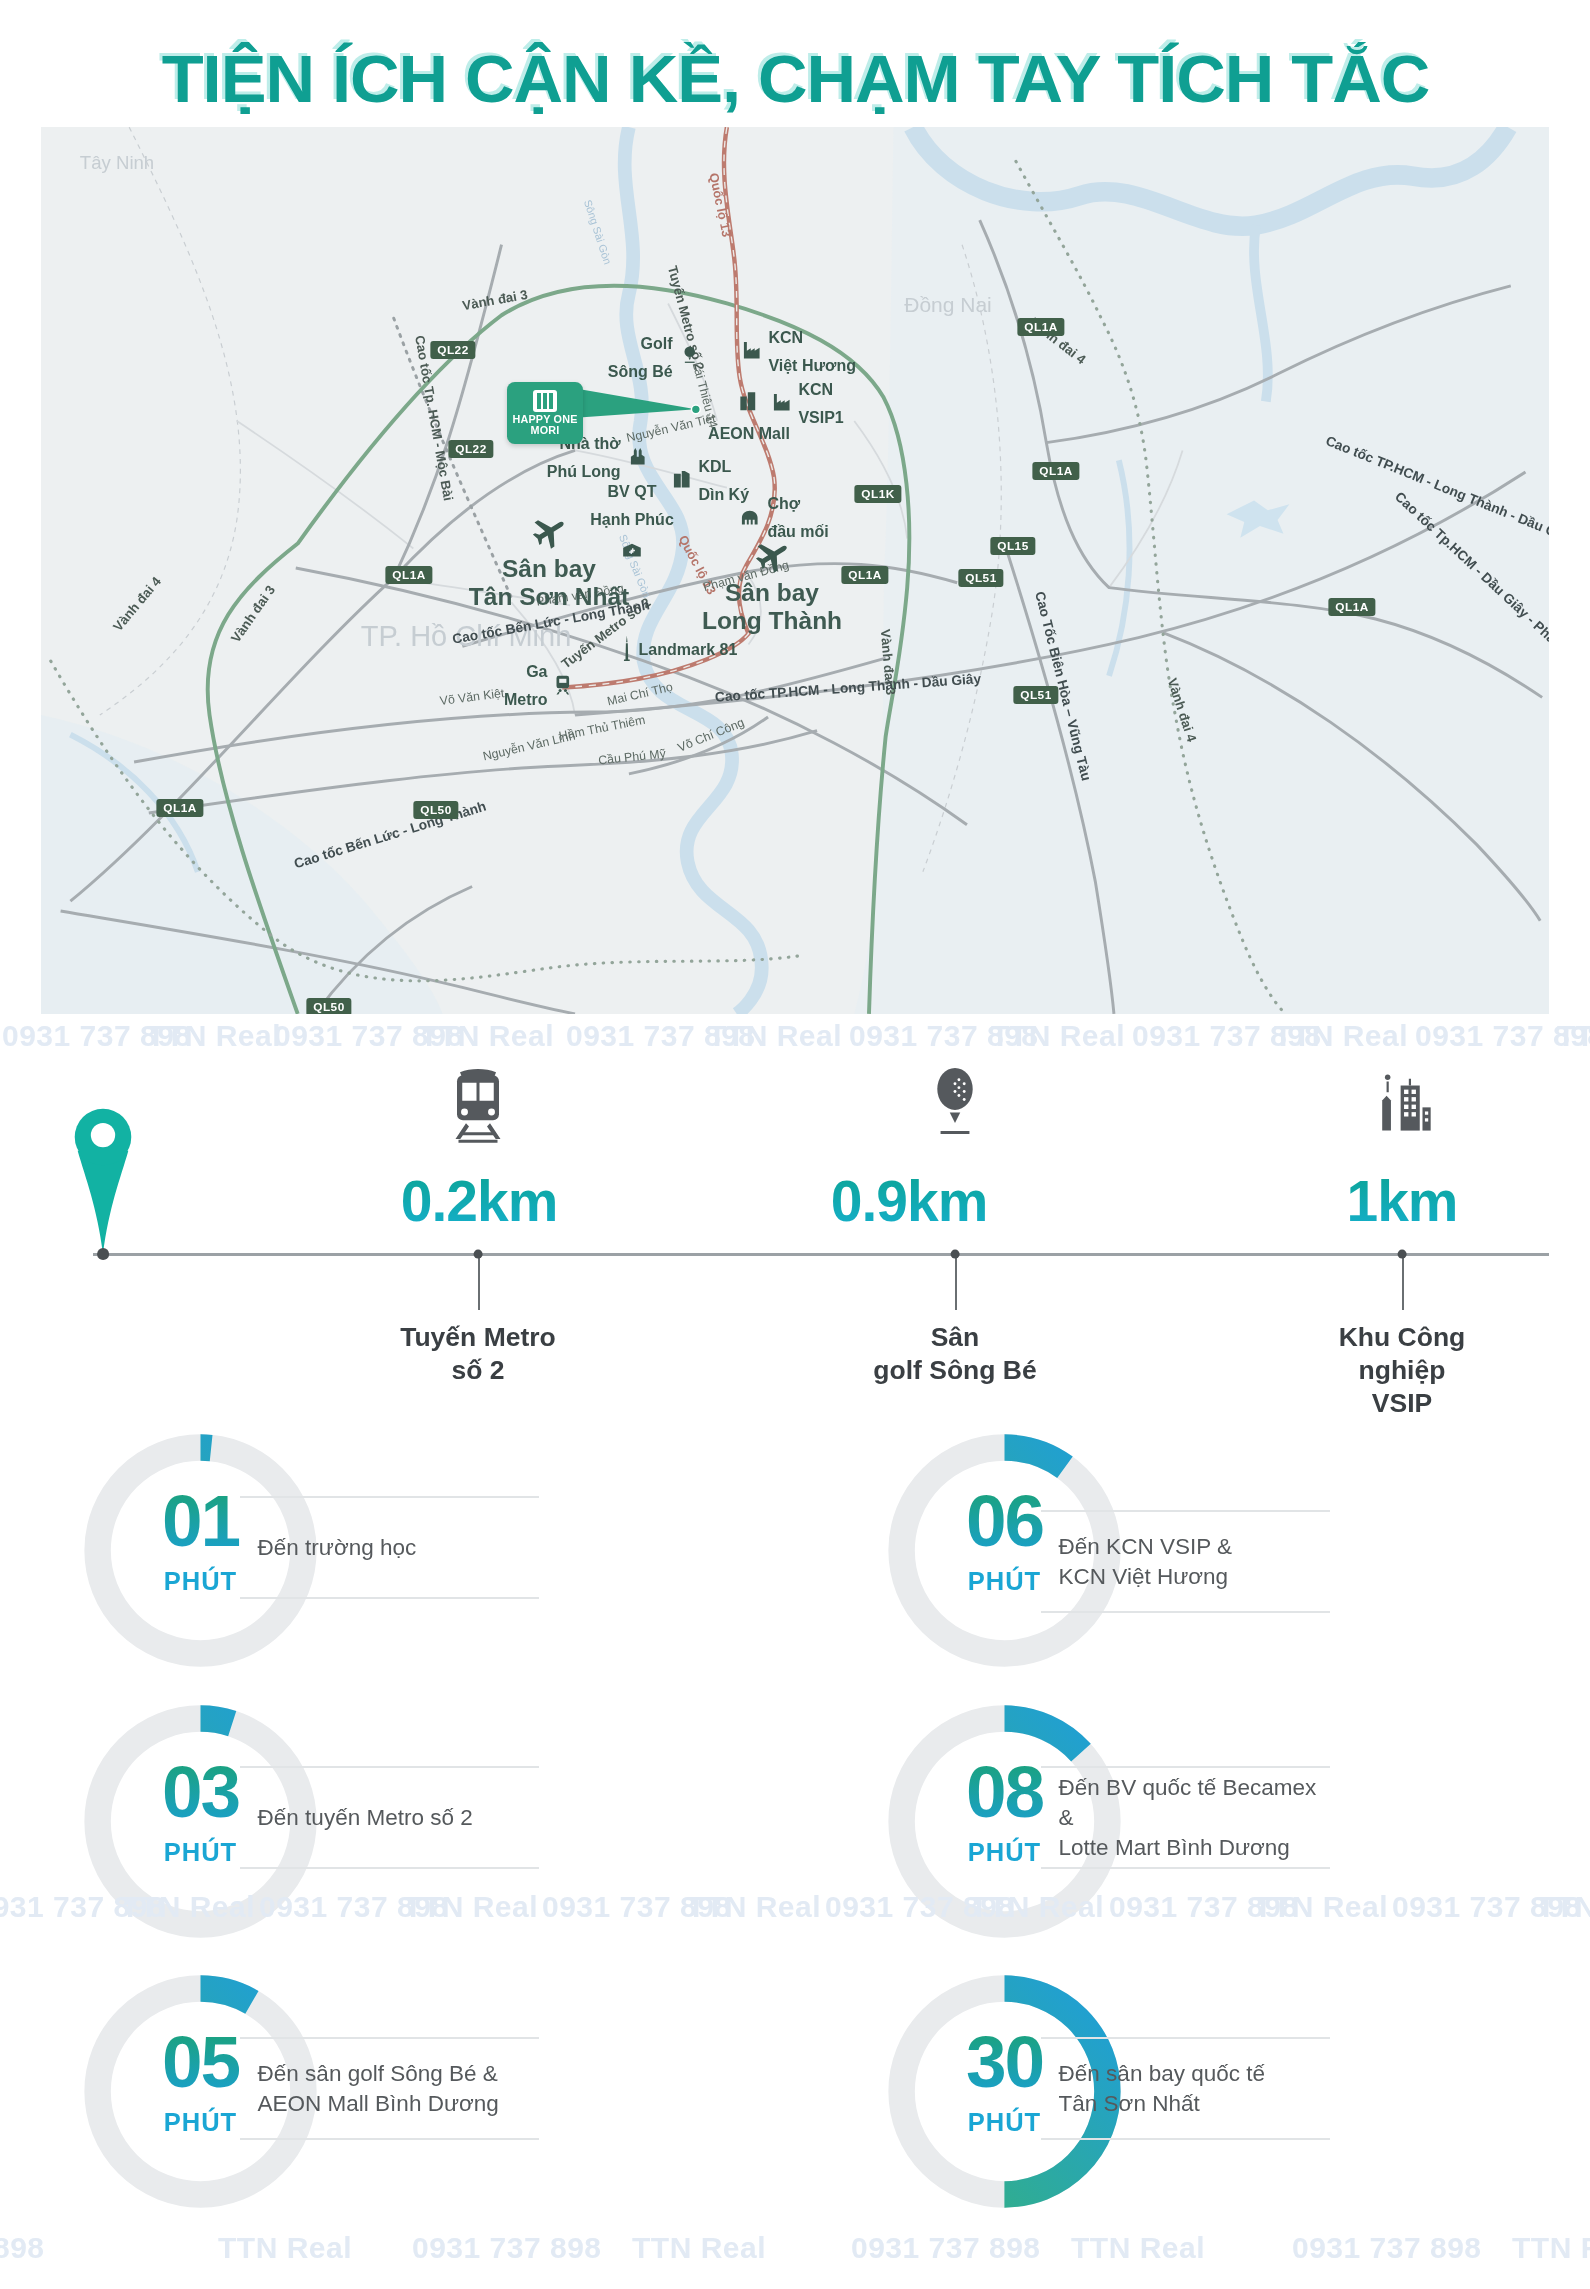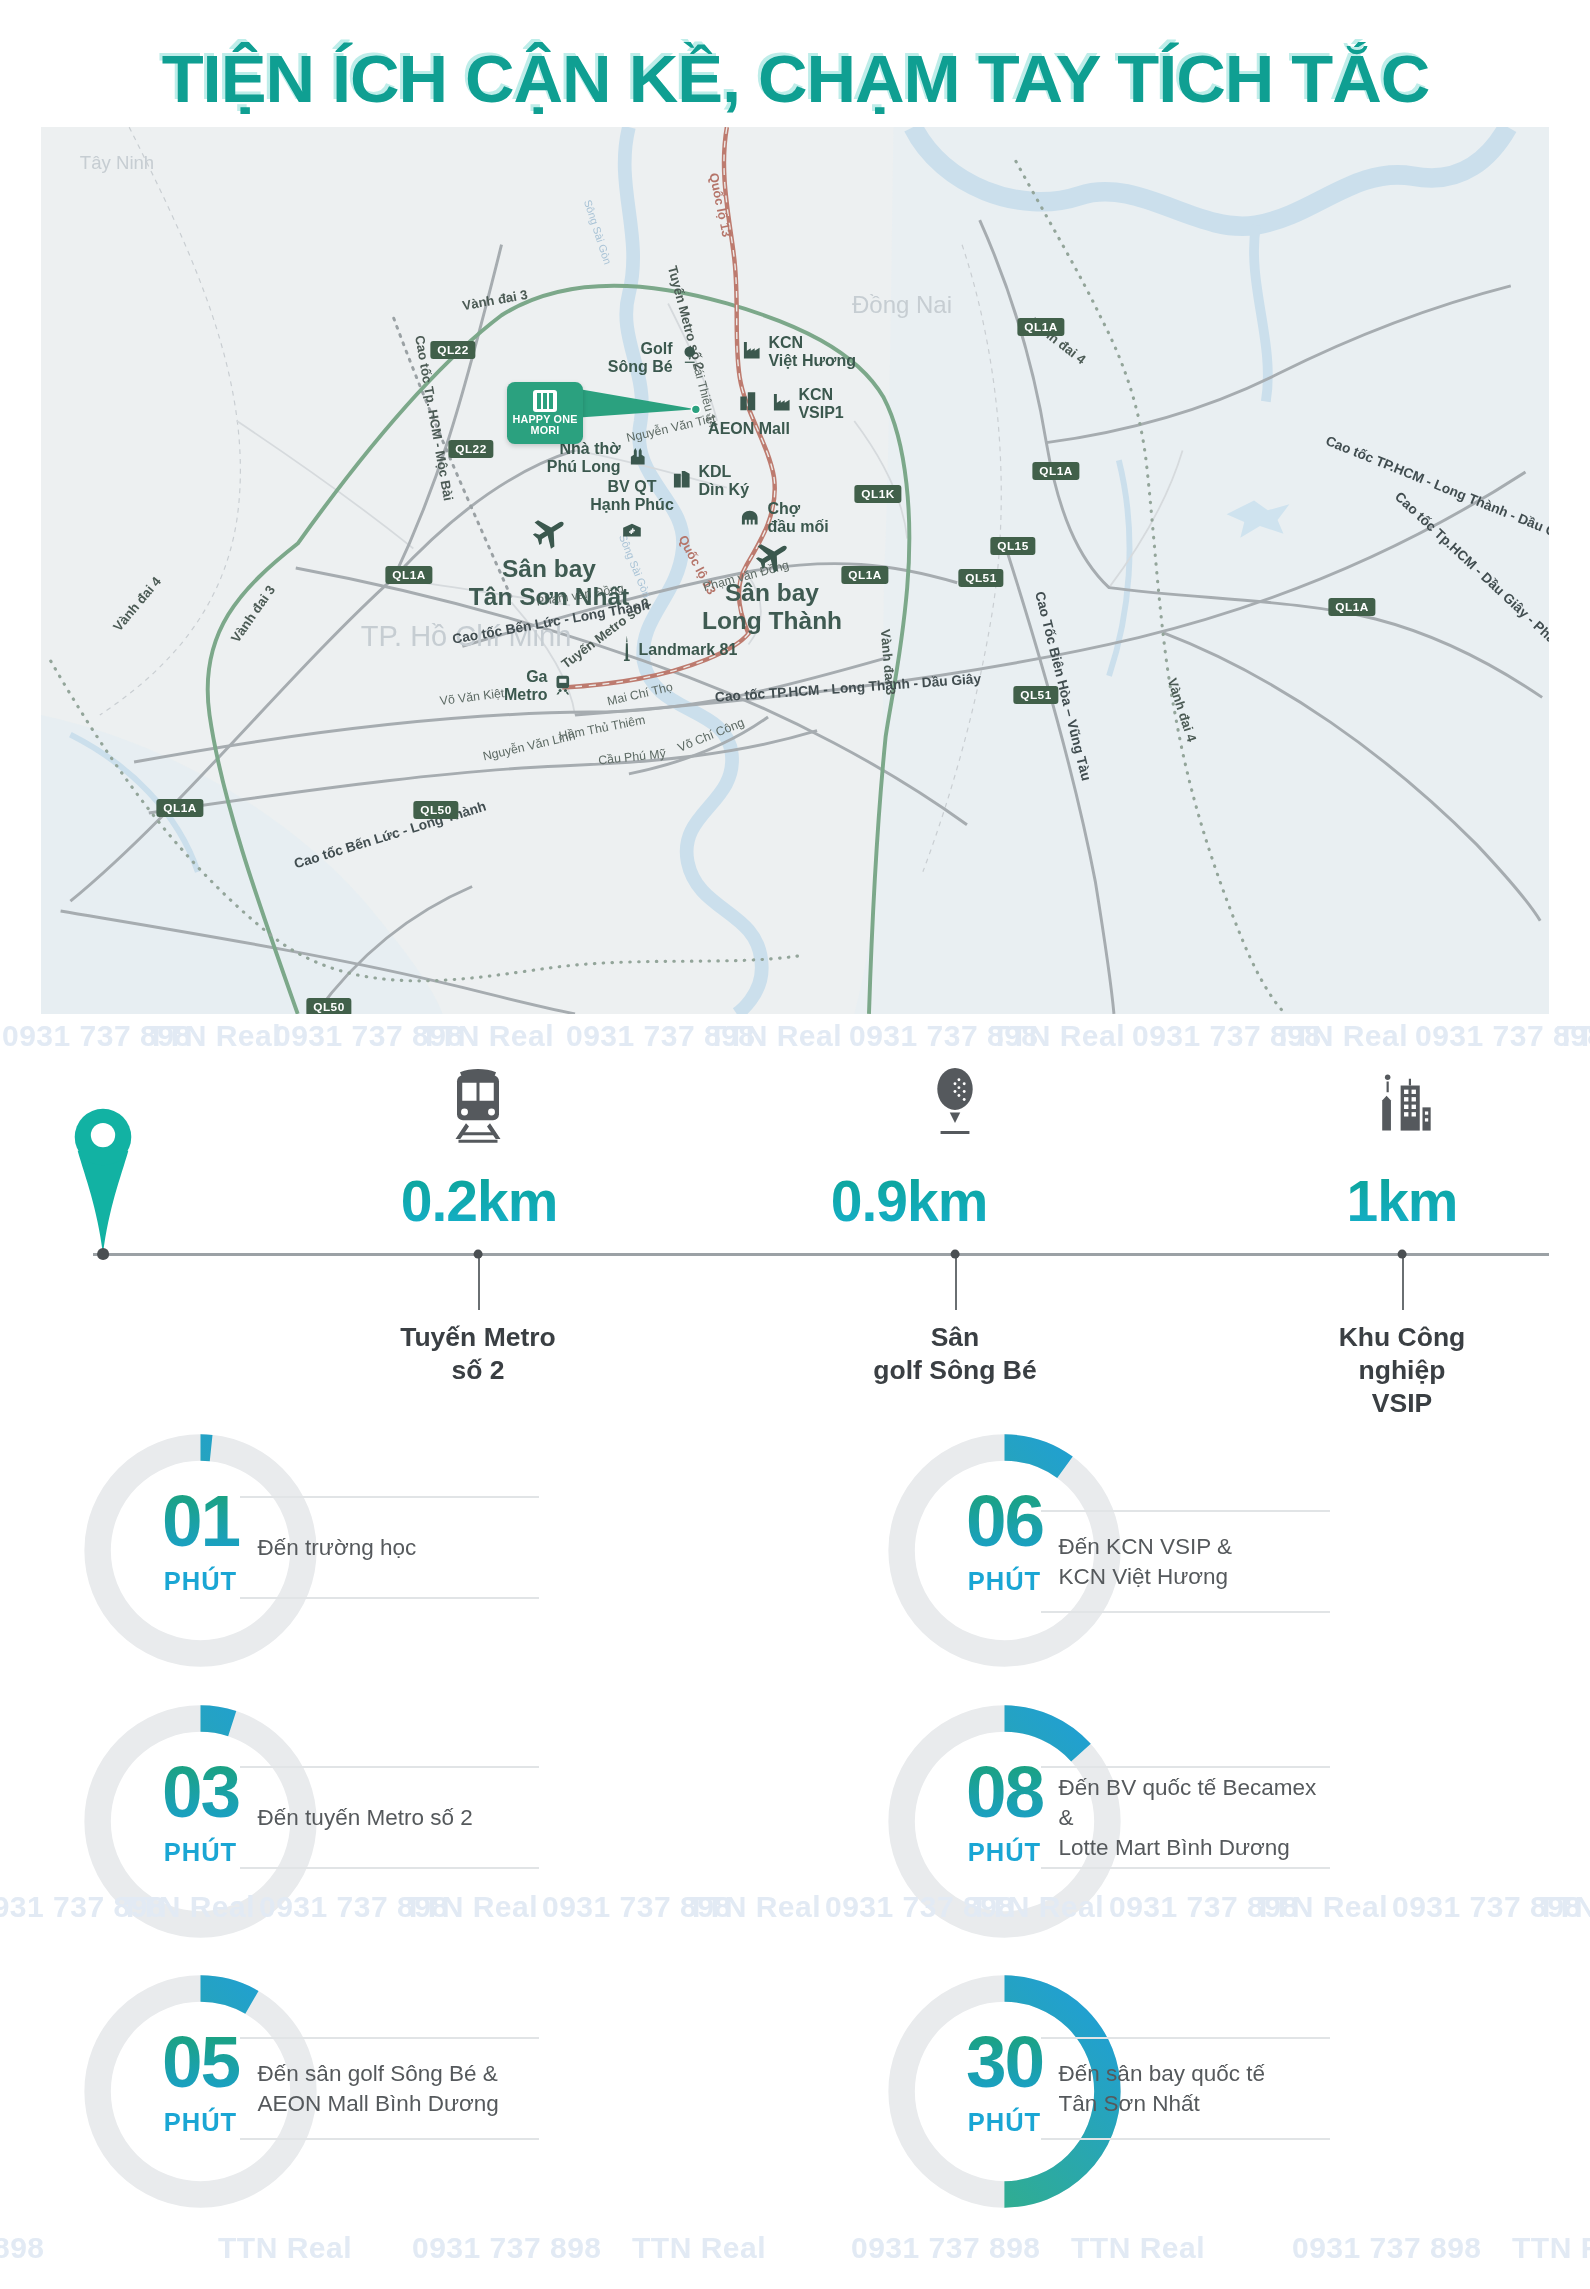--- a/index.html
+++ b/index.html
@@ -16,21 +16,21 @@
   .mlabel{position:absolute;white-space:pre;transform:translate(-50%,-50%);}
   .prov{color:#c6cdd2;font-weight:500;}
   .riv{color:#a9c3d6;font-size:10.8px;font-weight:500;}
   .rl-hw{color:#4b5a54;font-size:13.2px;font-weight:700;}
   .rl-street{color:#5d6a64;font-size:12.3px;font-weight:500;}
   .rl-exp{color:#414d50;font-size:13.7px;font-weight:700;}
   .rl-red{color:#b5756a;font-size:12.7px;font-weight:700;}
   .badge{position:absolute;transform:translate(-50%,-50%);background:#41604a;color:#fff;
          font-size:11.8px;font-weight:700;padding:2px 6.9px;border-radius:2.9px;letter-spacing:0.5px;white-space:nowrap;}
   .poi{position:absolute;display:flex;align-items:center;gap:4.9px;color:#3b584e;}
-  .poi .txt{font-size:16px;font-weight:600;line-height:18px;white-space:pre;}
+  .poi .txt{font-size:16px;font-weight:600;line-height:28px;white-space:pre;}
   .poi svg{fill:#3b584e;flex:0 0 auto;}
   .poi.col{flex-direction:column;gap:2px;text-align:center;}
   .poi.big .txt{font-size:24.5px;line-height:28px;font-weight:600;color:#3f5b52;}
   .t-right .txt{text-align:right;}
   
   .marker{position:absolute;left:466px;top:255px;width:76px;height:62px;background:#2ba17f;border-radius:7.8px;
           display:flex;flex-direction:column;align-items:center;justify-content:center;gap:2.9px;z-index:5;
           box-shadow:0 2px 4.9px rgba(0,0,0,.18);}
   .marker .logo{width:23.5px;height:21.6px;background:#fff;border-radius:2.9px;display:flex;gap:2px;
                 align-items:center;justify-content:center;padding:2.9px 3.9px;box-sizing:border-box;}
@@ -122,21 +122,21 @@
       <g fill="none" stroke="#93a59a" stroke-width="3.2" stroke-dasharray="0.5 8.5" stroke-linecap="round">
         <path d="M10,545 C65,640 135,745 235,825 C320,892 430,870 520,858 C610,846 702,856 772,846"></path>
         <path d="M995,35 C1025,90 1058,145 1082,195 C1108,245 1122,292 1128,342 C1138,432 1142,522 1158,602 C1172,682 1198,762 1228,834 C1245,874 1260,895 1270,905"></path>
       </g>
 
       <path id="ql13" d="M700,0 C692,45 702,90 707,130 C713,175 707,215 713,255 C719,292 742,322 748,357 C753,392 735,422 720,447 C707,469 712,494 722,517 C707,535 660,554 610,563 C578,569 550,571 532,572" fill="none" stroke="#bd7b6f" stroke-width="4.5"></path>
       <path d="M700,0 C692,45 702,90 707,130 C713,175 707,215 713,255 C719,292 742,322 748,357 C753,392 735,422 720,447 C707,469 712,494 722,517 C707,535 660,554 610,563 C578,569 550,571 532,572" fill="none" stroke="#f2f5f4" stroke-width="1.4" stroke-dasharray="7 7" opacity="0.9"></path>
     </svg>
     <div id="map-overlay">
         <div class="mlabel prov" style="left: 76px; top: 36px; font-size: 18.6px;">Tây Ninh</div>
-        <div class="mlabel prov" style="left: 861px; top: 178px; font-size: 24px;">Đồng Nai</div>
+        <div class="mlabel prov" style="left: 907px; top: 178px; font-size: 21px;">Đồng Nai</div>
         <div class="mlabel prov" style="left: 425px; top: 509px; font-size: 29px;">TP. Hồ Chí Minh</div>
         <div class="mlabel riv" style="left: 557px; top: 105px; transform: translate(-50%, -50%) rotate(72deg);">Sông Sài Gòn</div>
         <div class="mlabel riv" style="left: 594px; top: 439px; transform: translate(-50%, -50%) rotate(68deg);">Sông Sài Gòn</div>
         <div class="mlabel rl-hw" style="left: 454px; top: 173px; transform: translate(-50%, -50%) rotate(-10deg);">Vành đai 3</div>
         <div class="mlabel rl-hw" style="left: 212px; top: 487px; transform: translate(-50%, -50%) rotate(-55deg);">Vành đai 3</div>
         <div class="mlabel rl-hw" style="left: 847px; top: 535px; transform: translate(-50%, -50%) rotate(85deg);">Vành đai 3</div>
         <div class="mlabel rl-hw" style="left: 1017px; top: 214px; transform: translate(-50%, -50%) rotate(38deg);">Vành đai 4</div>
         <div class="mlabel rl-hw" style="left: 1141px; top: 583px; transform: translate(-50%, -50%) rotate(72deg);">Vành đai 4</div>
         <div class="mlabel rl-hw" style="left: 96px; top: 477px; transform: translate(-50%, -50%) rotate(-50deg);">Vành đai 4</div>
         <div class="mlabel rl-red" style="left: 679px; top: 78px; transform: translate(-50%, -50%) rotate(78deg);">Quốc lộ 13</div>

